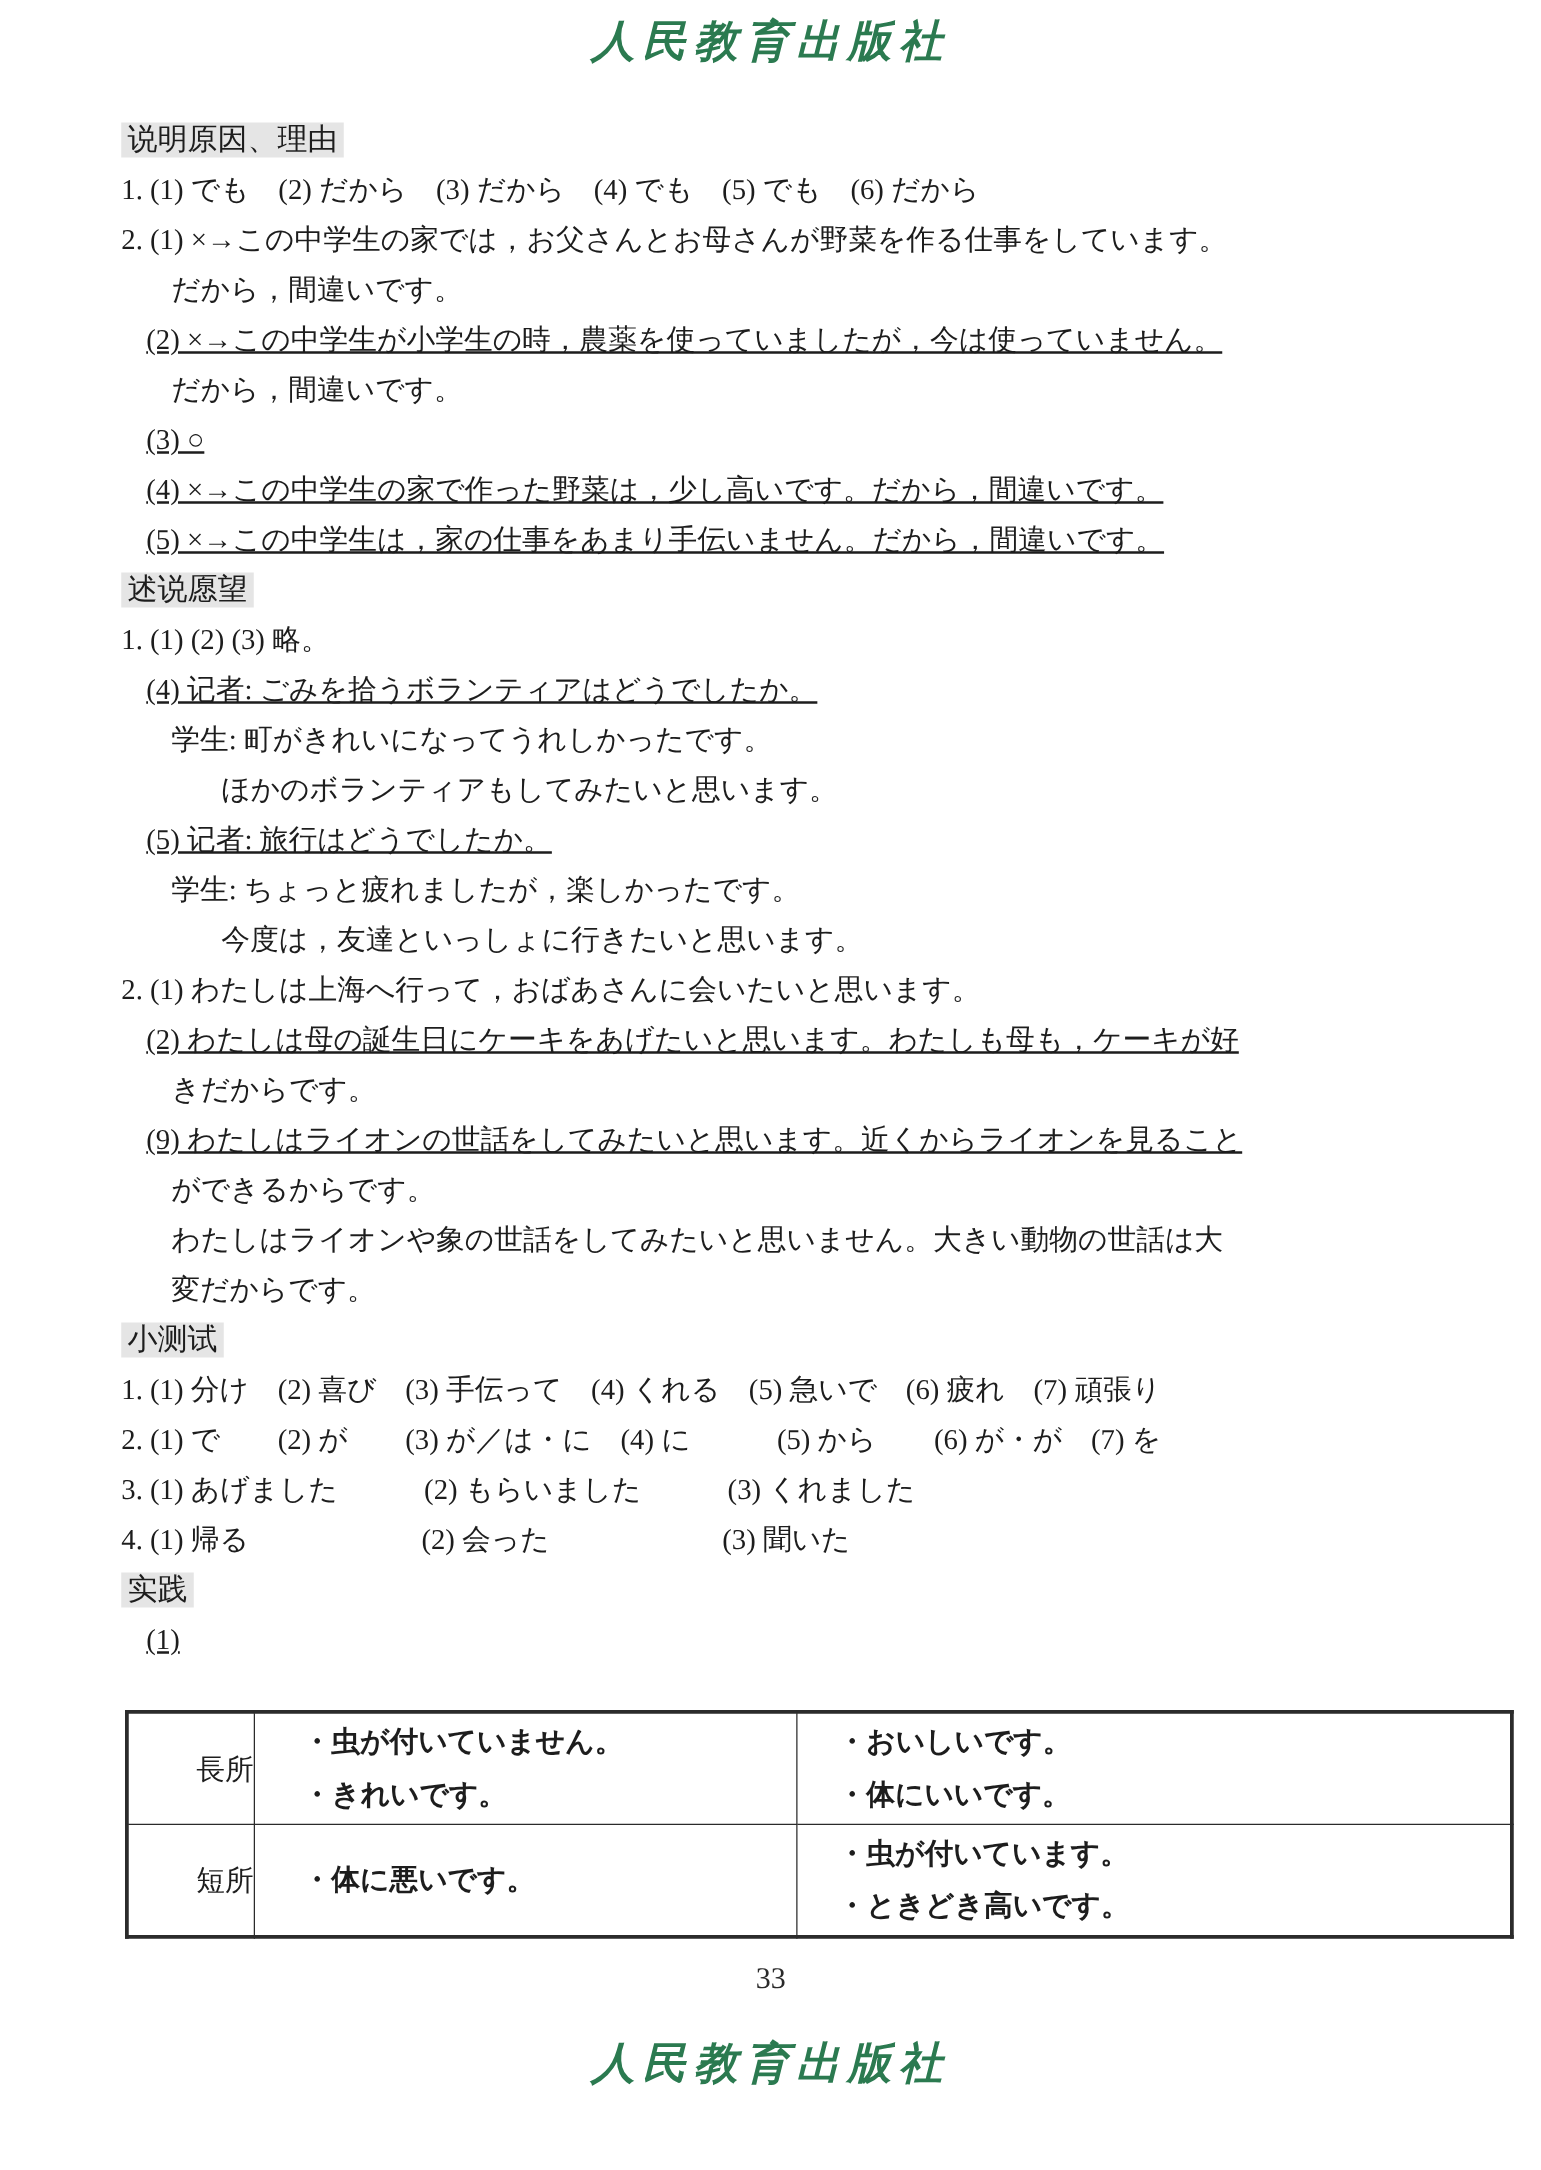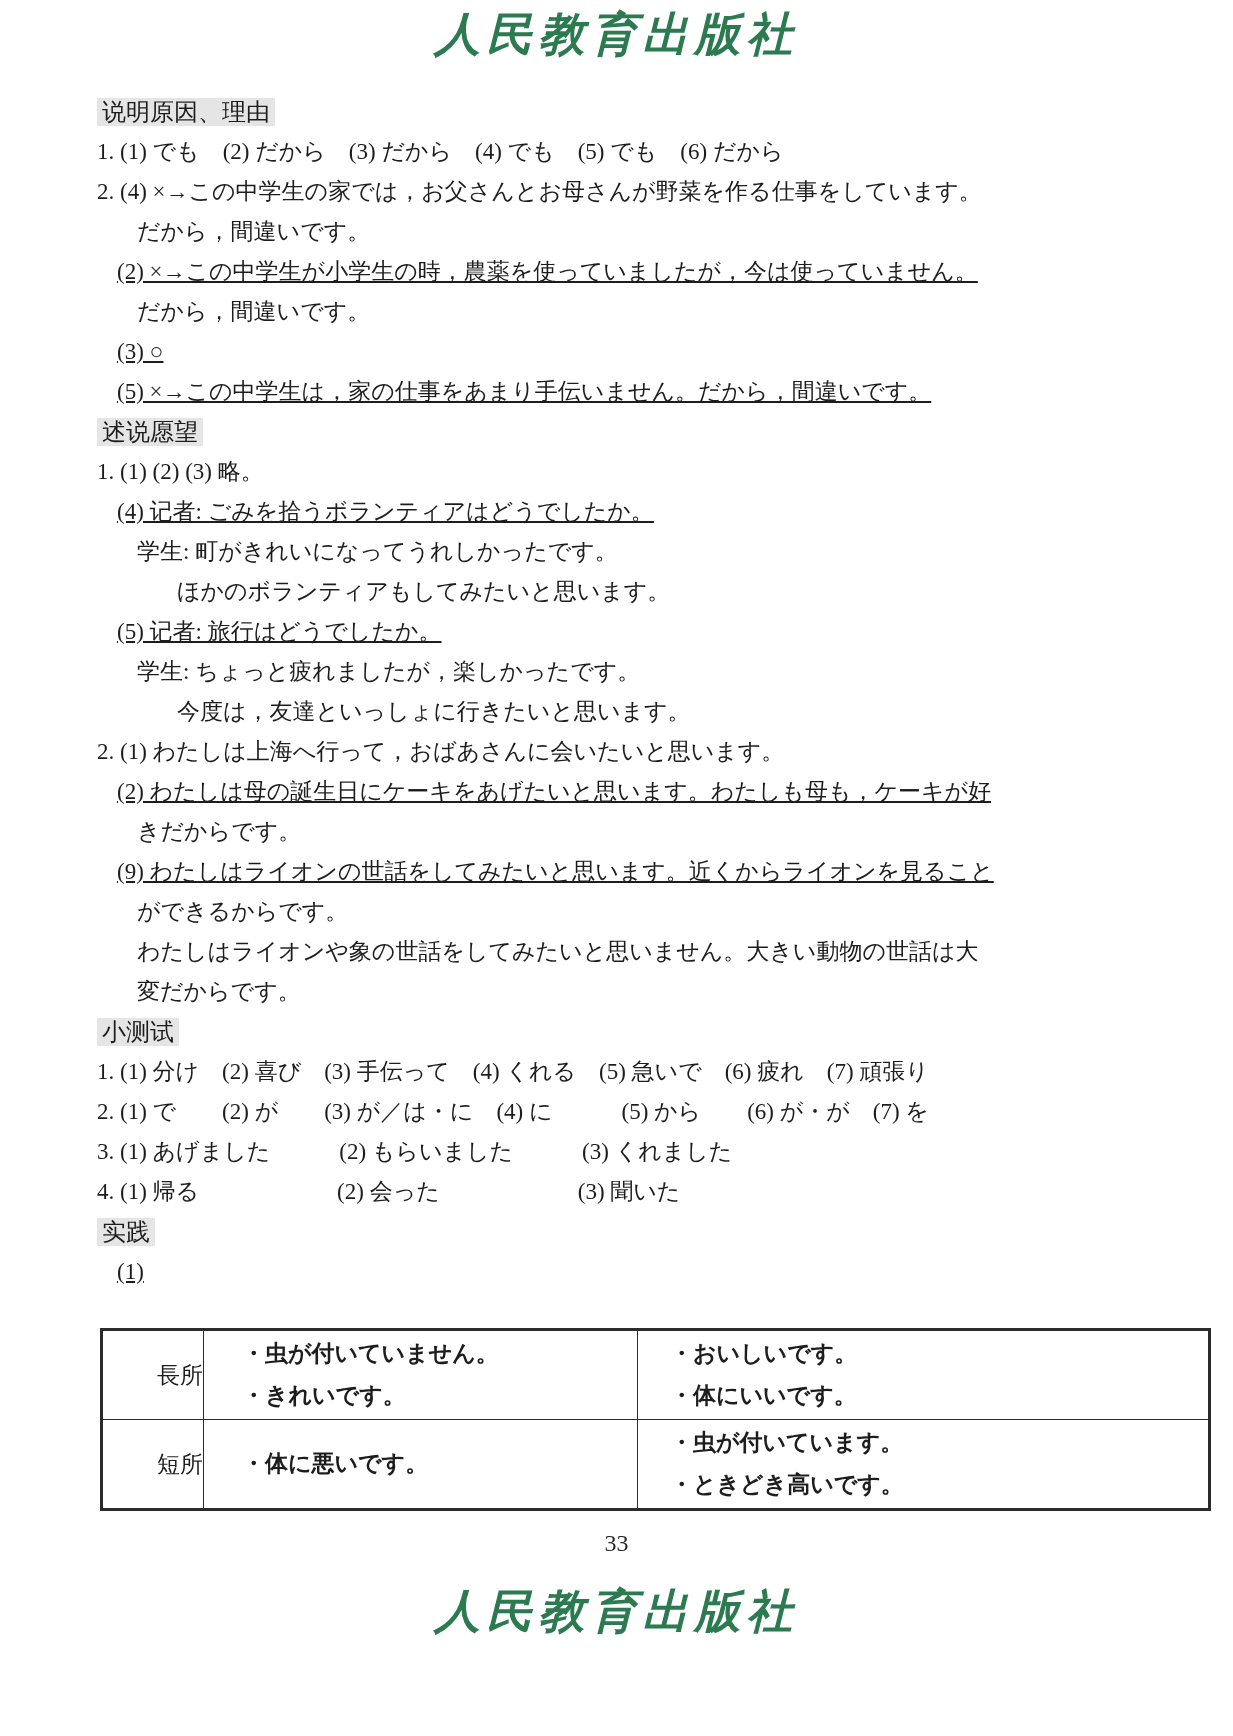--- a/index.html
+++ b/index.html
@@ -4,21 +4,21 @@
 <style>
   html,body{margin:0;padding:0;background:#ffffff;}
   body{
     width:1233px;height:1736px;
     font-family:"Liberation Serif","DejaVu Serif",serif;
     color:#1d1d1d;
   }
   .page{position:relative;width:1233px;height:1736px;overflow:hidden;background:#fff;}
   .logo{
     text-align:center;color:#2b7a50;font-style:italic;font-weight:bold;
-    letter-spacing:6px;font-size:46px;line-height:52px;
+    letter-spacing:6px;font-size:35px;line-height:52px;
     font-family:"DejaVu Serif","Liberation Serif",serif;
   }
   .logo-top{padding-top:8px;}
   .logo-bottom{margin-top:24px;}
   .content{margin:32px 88px 0 97px;font-size:23px;}
   .line{height:40px;line-height:40px;white-space:pre;}
   .ind1{padding-left:20px;text-decoration:underline;}
   .ind2{padding-left:40px;}
   .ind3{padding-left:80px;}
   .heading{height:40px;line-height:40px;text-align:left;font-size:24px;}
@@ -46,25 +46,26 @@
 
 <div class="page">
 
   <div class="logo logo-top">人民教育出版社</div>
 
   <div class="content">
 
     <div class="heading"><span class="hl">说明原因、理由</span></div>
 
     <div class="line ind0">1. (1) でも　(2) だから　(3) だから　(4) でも　(5) でも　(6) だから</div>
-    <div class="line ind0">2. (4) ×→この中学生の家では，お父さんとお母さんが野菜を作る仕事をしています。</div>
+    <div class="line ind0">2. (1) ×→この中学生の家では，お父さんとお母さんが野菜を作る仕事をしています。</div>
     <div class="line ind2">だから，間違いです。</div>
     <div class="line ind1">(2) ×→この中学生が小学生の時，農薬を使っていましたが，今は使っていません。</div>
     <div class="line ind2">だから，間違いです。</div>
     <div class="line ind1">(3) ○</div>
+    <div class="line ind1">(4) ×→この中学生の家で作った野菜は，少し高いです。だから，間違いです。</div>
     <div class="line ind1">(5) ×→この中学生は，家の仕事をあまり手伝いません。だから，間違いです。</div>
 
     <div class="heading"><span class="hl">述说愿望</span></div>
 
     <div class="line ind0">1. (1) (2) (3) 略。</div>
     <div class="line ind1">(4) 记者: ごみを拾うボランティアはどうでしたか。</div>
     <div class="line ind2">学生: 町がきれいになってうれしかったです。</div>
     <div class="line ind3">ほかのボランティアもしてみたいと思います。</div>
     <div class="line ind1">(5) 记者: 旅行はどうでしたか。</div>
     <div class="line ind2">学生: ちょっと疲れましたが，楽しかったです。</div>

